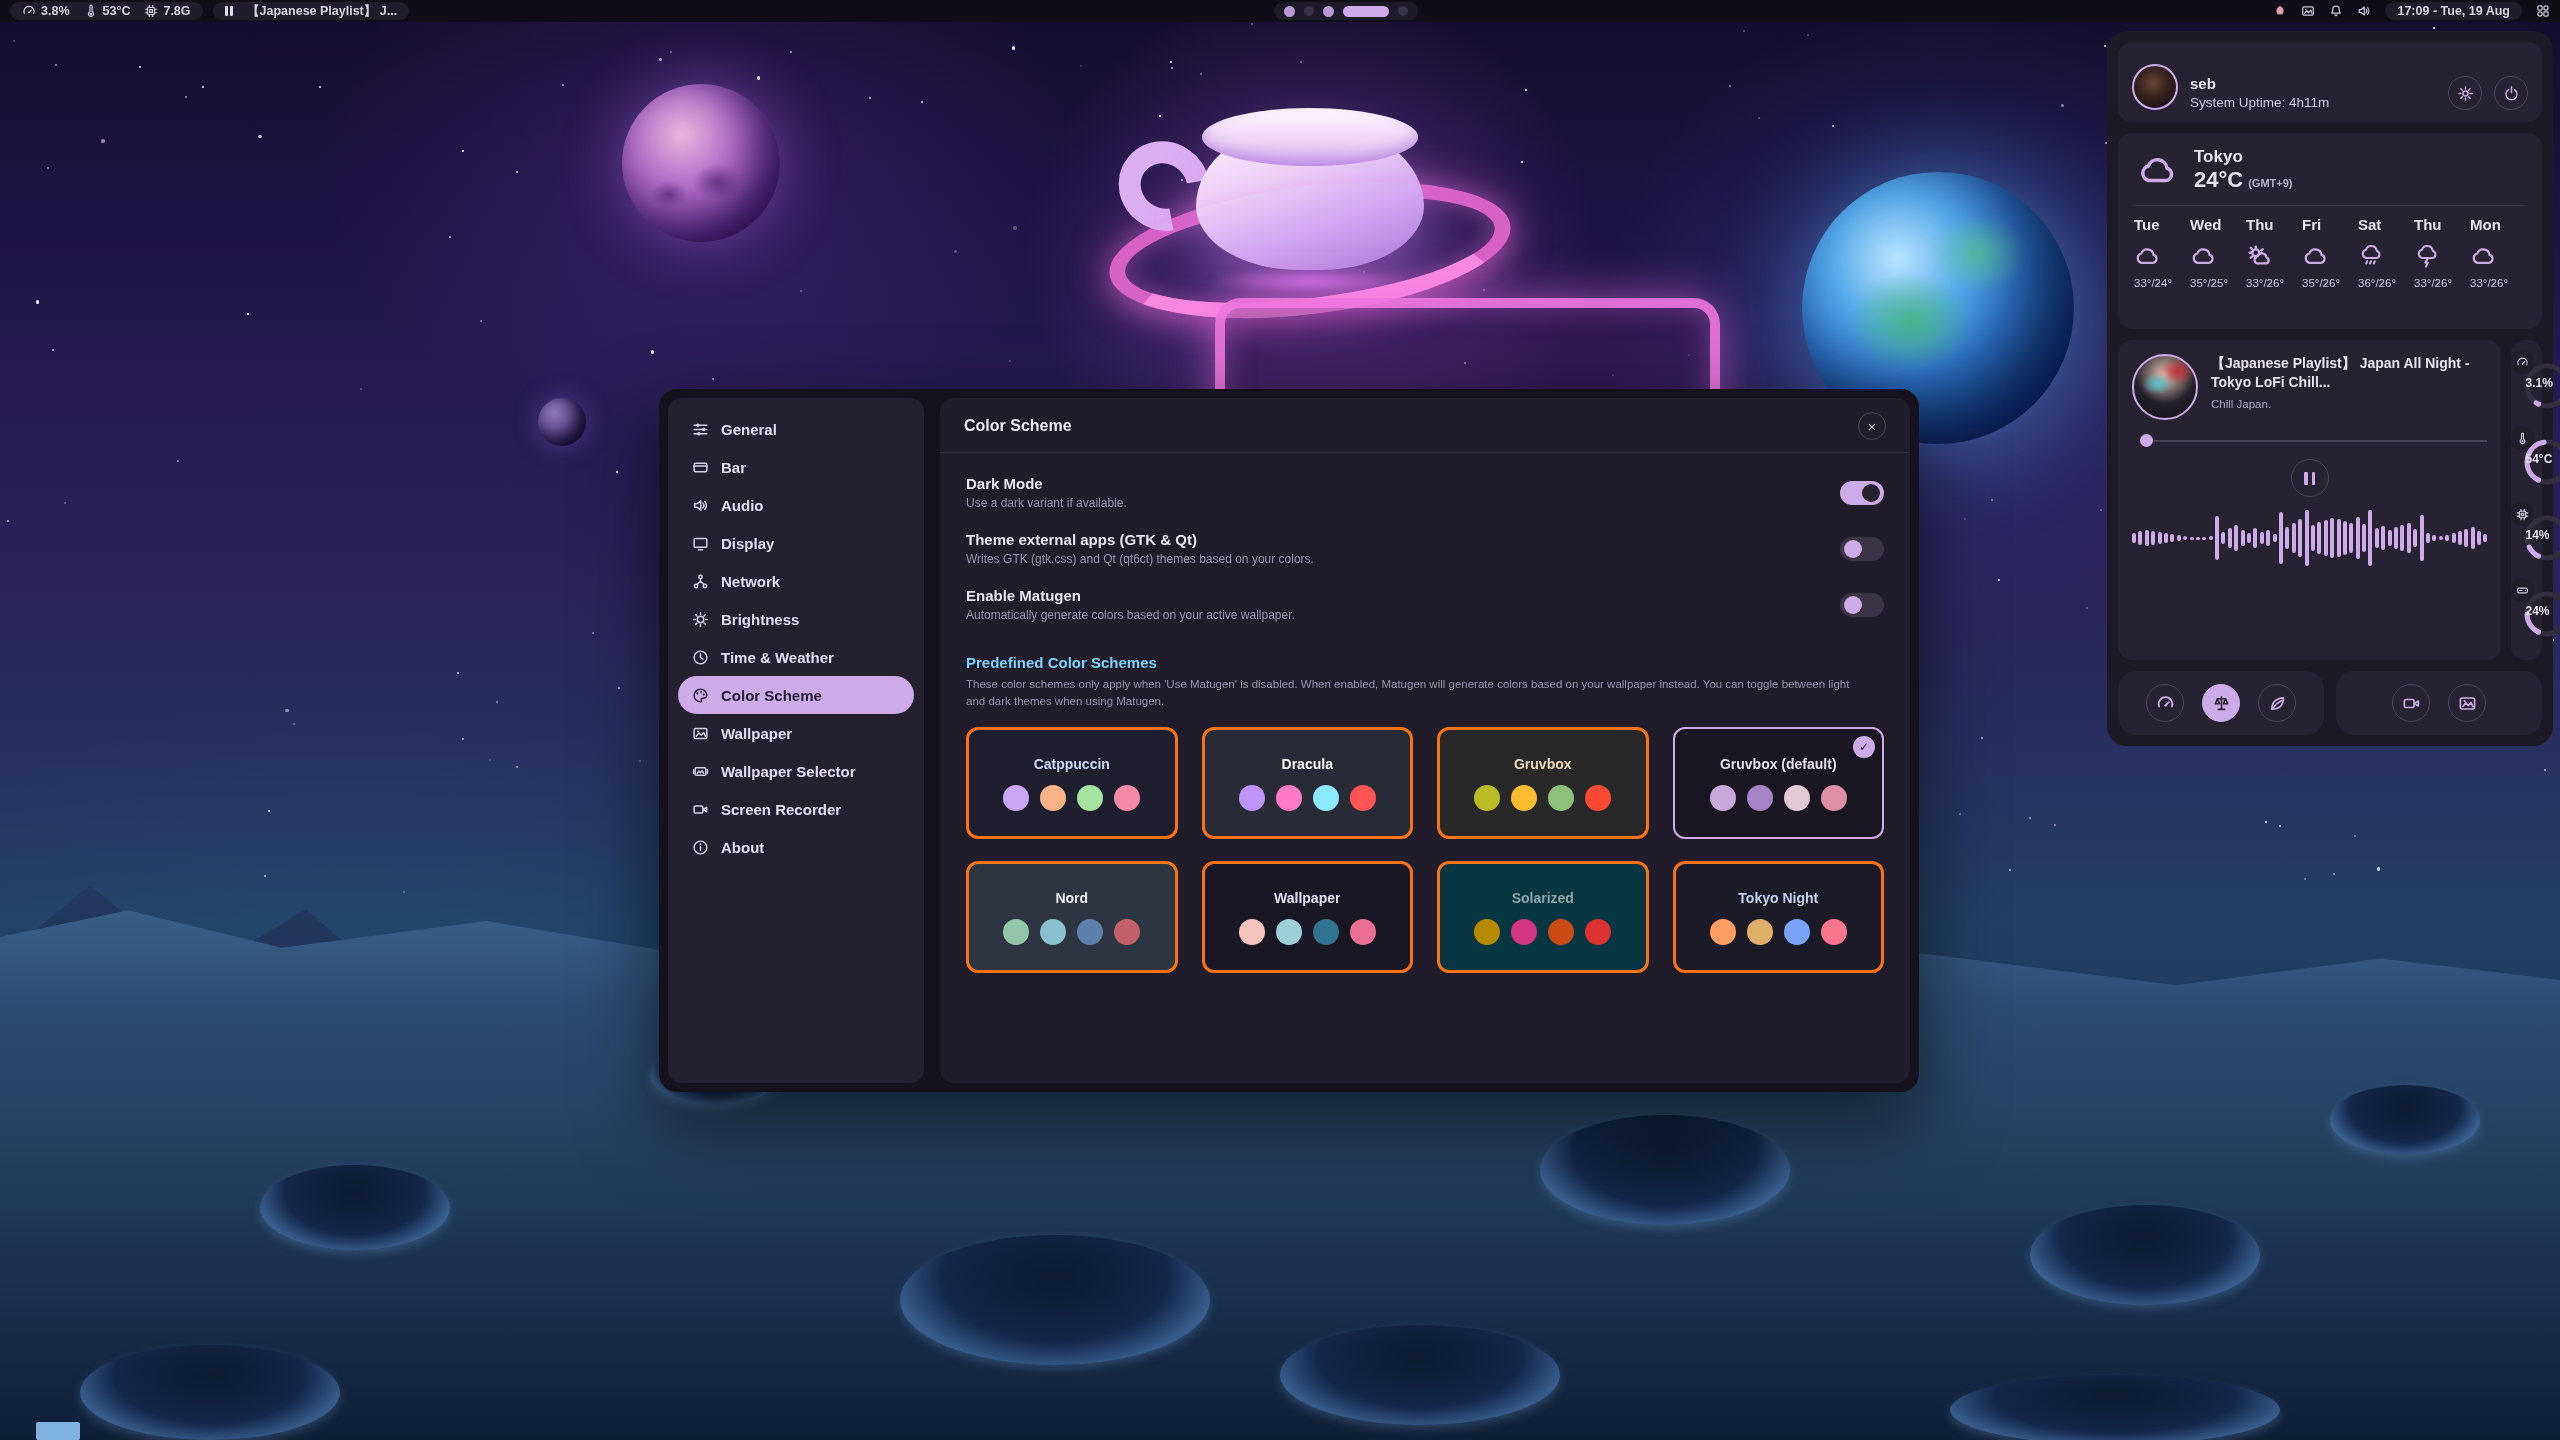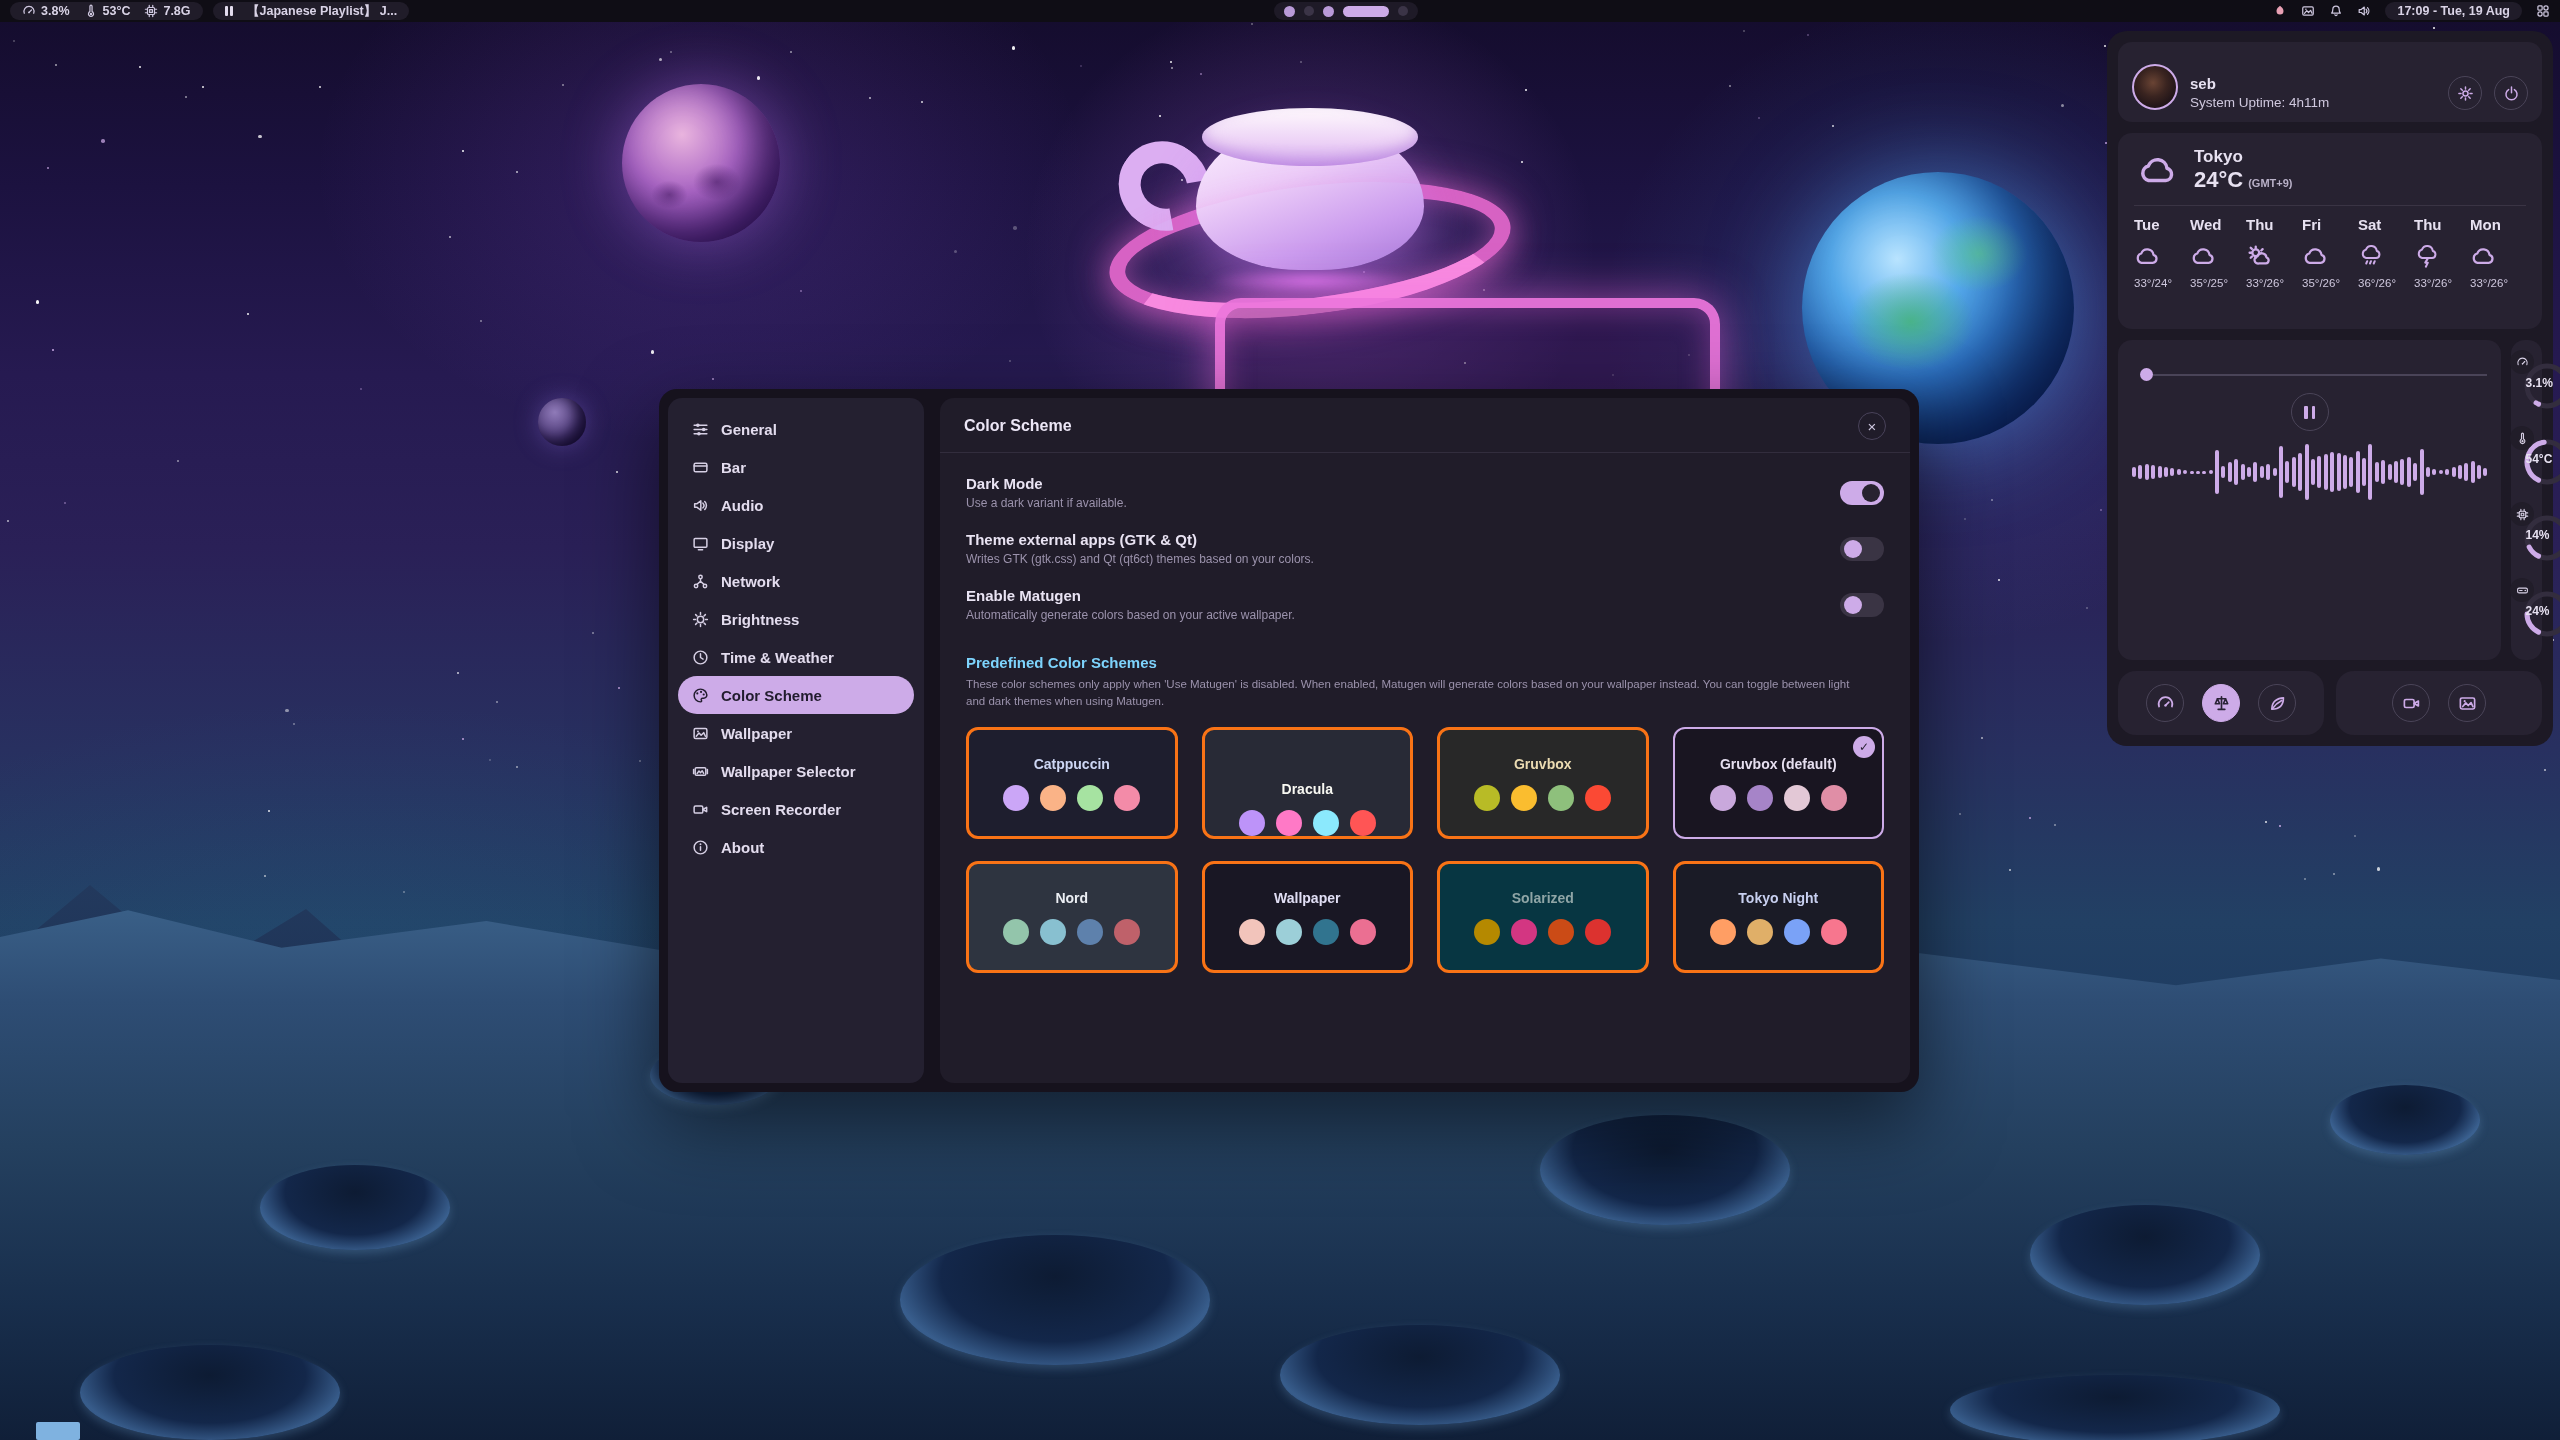--- a/index.html
+++ b/index.html
@@ -621,21 +621,21 @@
         <div class="scheme-grid">
             <div class="scheme-card" style="background: rgb(30, 30, 46);">
               <div class="scheme-name" style="color: rgb(205, 214, 244);">Catppuccin</div>
               <div class="swatch-row">
                 <span class="swatch" style="background: rgb(203, 166, 247);"></span>
                 <span class="swatch" style="background: rgb(250, 179, 135);"></span>
                 <span class="swatch" style="background: rgb(166, 227, 161);"></span>
                 <span class="swatch" style="background: rgb(243, 139, 168);"></span>
               </div>
             </div>
-            <div class="scheme-card" style="background: rgb(40, 42, 54); justify-content: flex-end;">
+            <div class="scheme-card" style="background: rgb(40, 42, 54);">
               <div class="scheme-name" style="color: rgb(248, 248, 242);">Dracula</div>
               <div class="swatch-row">
                 <span class="swatch" style="background: rgb(189, 147, 249);"></span>
                 <span class="swatch" style="background: rgb(255, 121, 198);"></span>
                 <span class="swatch" style="background: rgb(139, 233, 253);"></span>
                 <span class="swatch" style="background: rgb(255, 85, 85);"></span>
               </div>
             </div>
             <div class="scheme-card" style="background: rgb(40, 40, 40); align-items: center;">
               <div class="scheme-name" style="color: rgb(235, 219, 178);">Gruvbox</div>
@@ -788,20 +788,27 @@
             <div class="fc-ic"><svg viewBox="0 0 16 16">
                 <path fill="none" stroke="currentColor" stroke-width="1.4" stroke-linecap="round" stroke-linejoin="round" d="M4.6 12.2h6.9a2.5 2.5 0 0 0 .5-4.9 3.9 3.9 0 0 0-7.5-.9 3 3 0 0 0 .1 5.8z"></path>
               </svg></div>
             <div class="fc-temps">33°/26°</div>
           </div>
         </div>
     </div>
 
     <div class="media-row">
       <div class="rcard media-card">
+        <div class="media-top">
+          <div class="album"></div>
+          <div style="flex:1">
+            <div class="media-title">【Japanese Playlist】 Japan All Night - Tokyo LoFi Chill...</div>
+            <div class="media-artist">Chill Japan.</div>
+          </div>
+        </div>
         <div class="progress" style="padding-left: 8.4px;">
           <span class="dot"></span>
           <span class="line"></span>
         </div>
         <div class="pause-btn">
             <i></i>
             <i></i>
           </div>
         <div class="visualizer">
             <span class="vbar" style="height: 10px;"></span>

